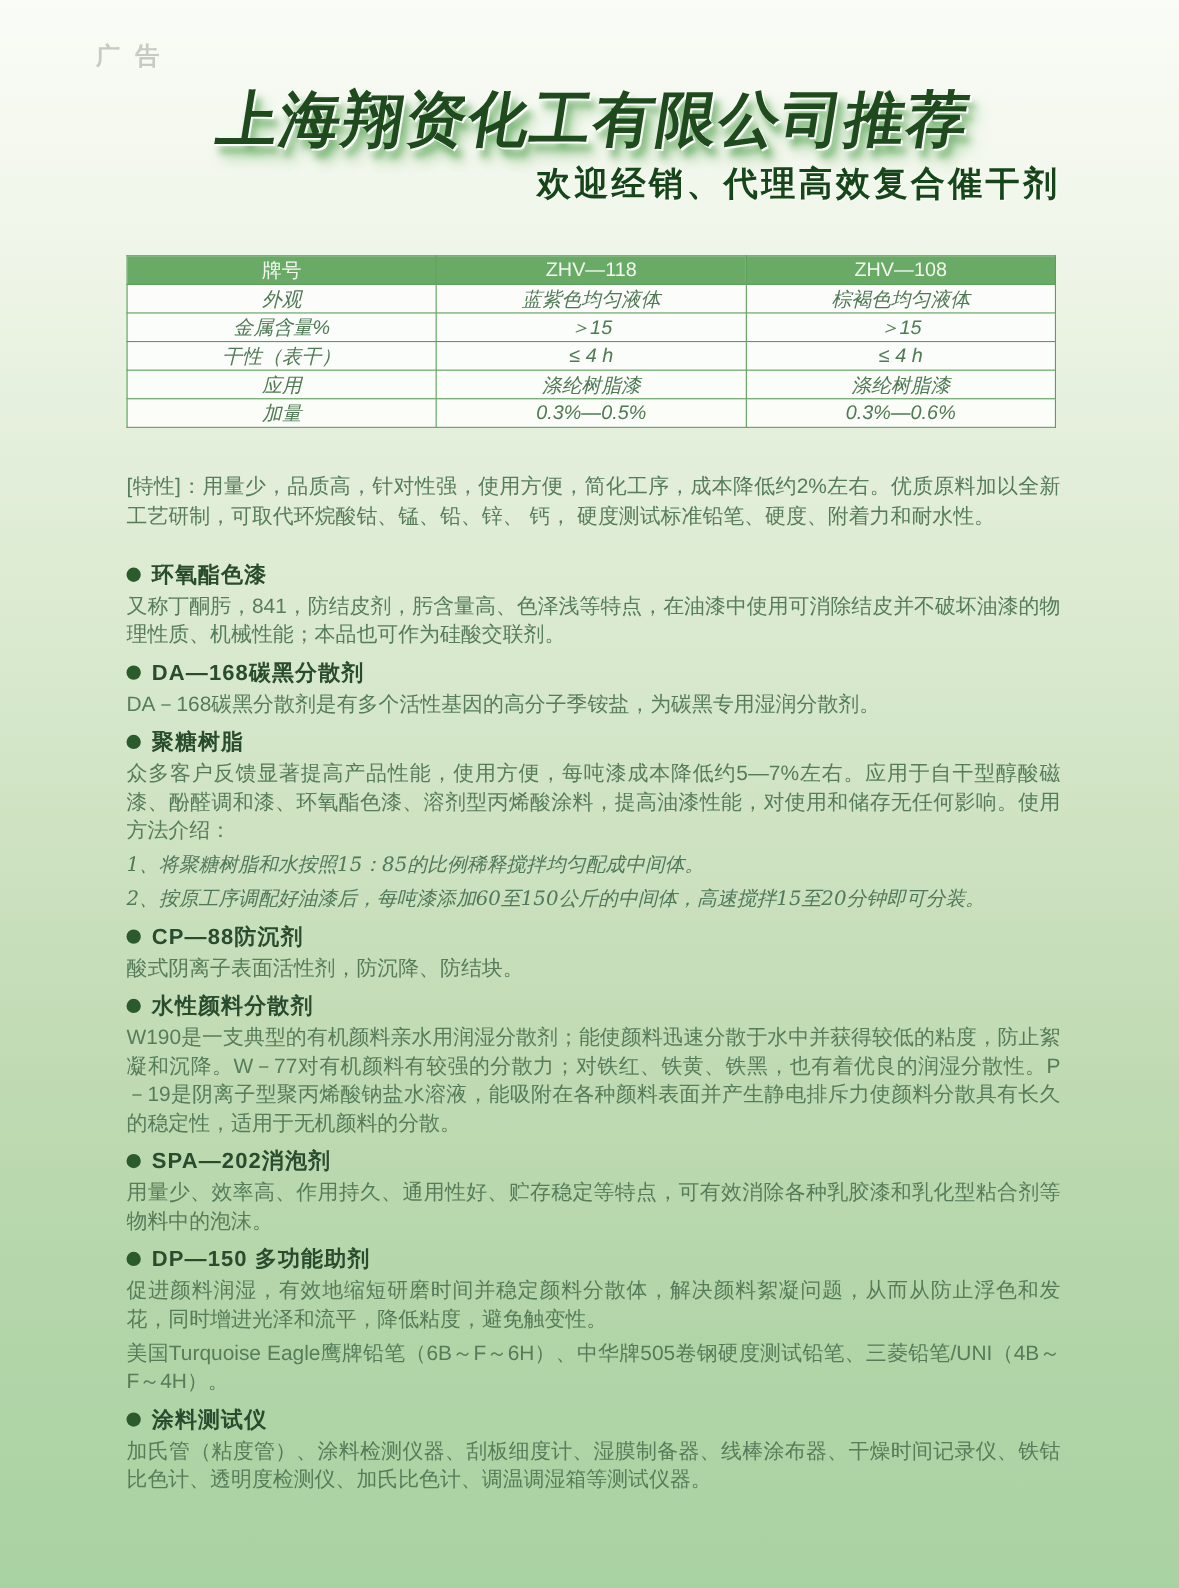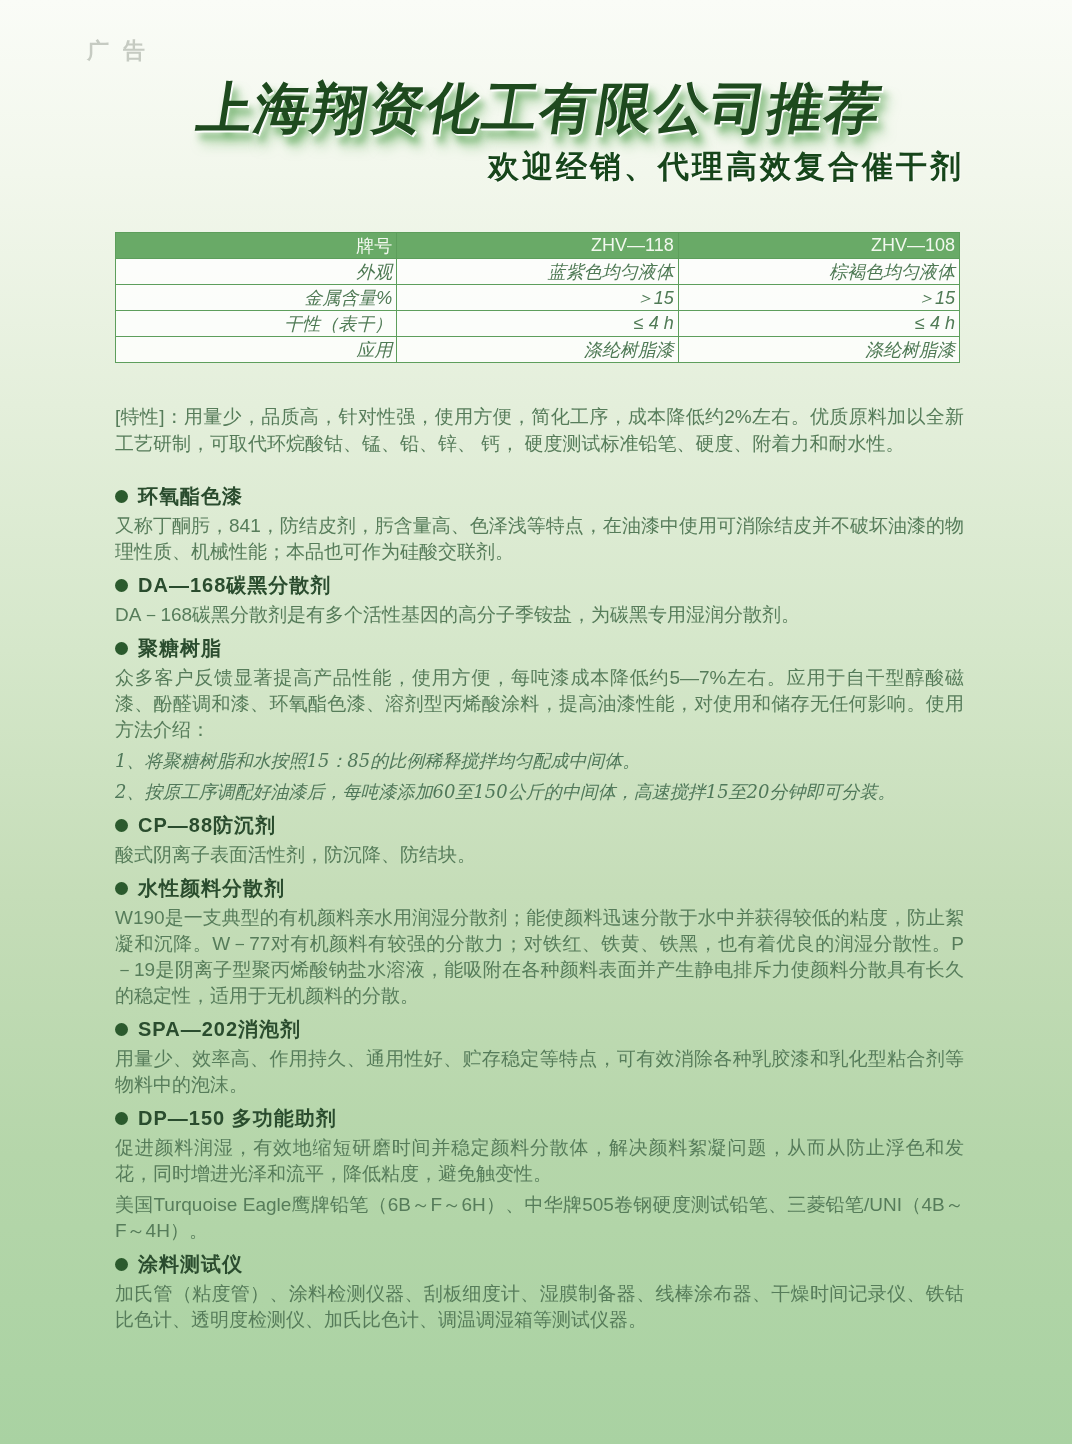--- a/index.html
+++ b/index.html
@@ -63,21 +63,21 @@
   }
   table.spec{
     width:845px;
     margin-top:44px;
     border-collapse:collapse;
     table-layout:fixed;
   }
   table.spec th, table.spec td{
     border:1px solid #5d9e5c;
     height:25px;
-    text-align:right;
+    text-align:center;
     font-size:18px;
     padding:0 4px;
   }
   table.spec th{
     background:#69aa67;
     color:#f2f8ee;
     font-weight:normal;
   }
   table.spec td{
     background:rgba(255,255,255,.82);
@@ -160,20 +160,25 @@
       <tr>
         <td>干性（表干）</td>
         <td>≤ 4 h</td>
         <td>≤ 4 h</td>
       </tr>
       <tr>
         <td>应用</td>
         <td>涤纶树脂漆</td>
         <td>涤纶树脂漆</td>
       </tr>
+      <tr>
+        <td>加量</td>
+        <td>0.3%—0.5%</td>
+        <td>0.3%—0.6%</td>
+      </tr>
     </tbody>
       </table>
 
     <div class="features">[特性]：用量少，品质高，针对性强，使用方便，简化工序，成本降低约2%左右。优质原料加以全新工艺研制，可取代环烷酸钴、锰、铅、锌、 钙， 硬度测试标准铅笔、硬度、附着力和耐水性。</div>
 
     <div class="sections">
 
       <div class="sec-head">
         <span class="bullet"></span>
         <span class="sec-title">环氧酯色漆</span>

